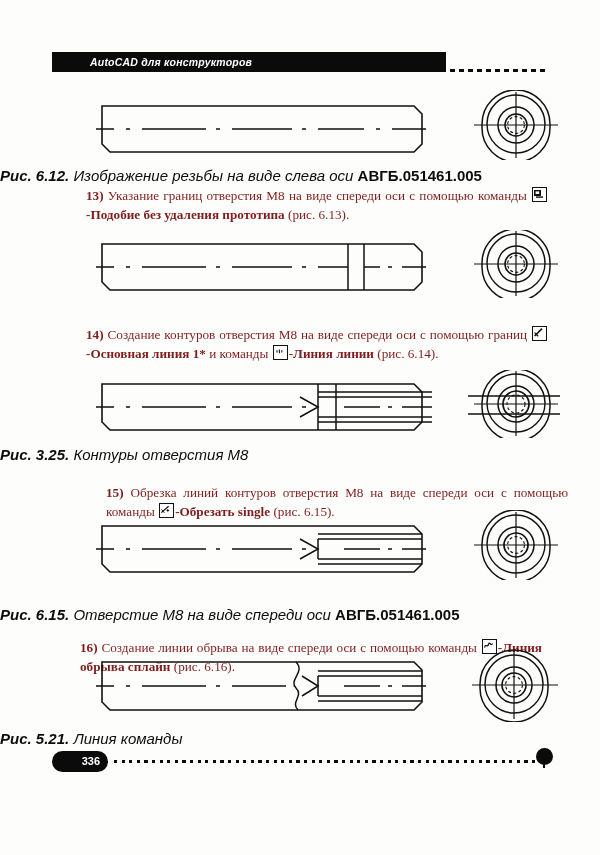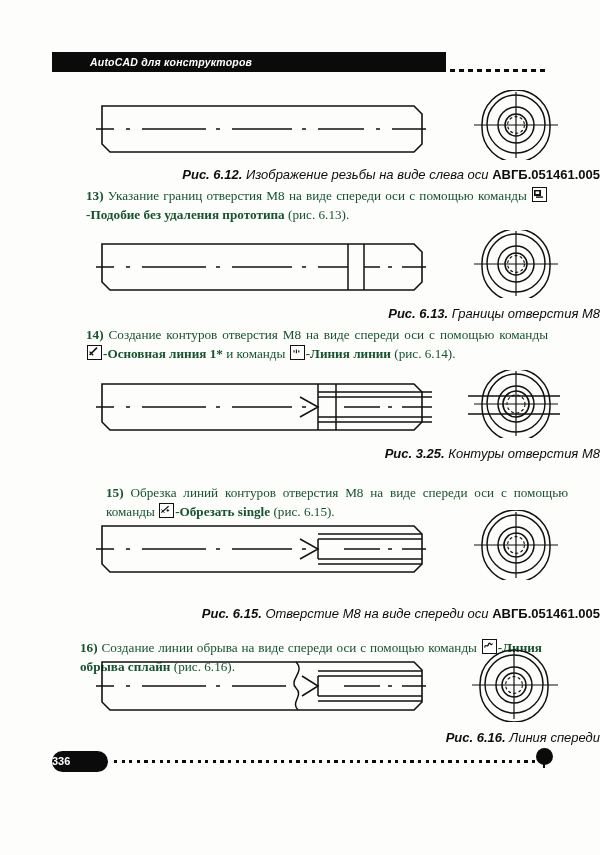--- a/index.html
+++ b/index.html
@@ -62,21 +62,21 @@
       rgba(0,0,0,0) 5px, rgba(0,0,0,0) 9px);
   }
 
   
   .para {
     position: absolute;
     font-family: "Liberation Serif", serif;
     font-size: 13.2px;
     line-height: 19px;
     text-align: justify;
-    color: #14532d;
+    color: #7f1d1d;
   }
   .para .num {
     font-weight: bold;
   }
   .para .bold {
     font-weight: bold;
   }
   .icon-box {
     display: inline-block;
     width: 13px;
@@ -87,23 +87,23 @@
     margin: 0 1px;
     background: #fff;
     overflow: hidden;
   }
   .icon-box svg { display: block; }
 
   
   .caption {
     position: absolute;
     width: 100%;
-    text-align: right;
+    text-align: left;
     font-family: "Liberation Sans", sans-serif;
-    font-size: 13px;
+    font-size: 15px;
     font-style: italic;
     color: #0d0d0d;
   }
   .caption .cap-strong { font-weight: bold; font-style: italic; }
   .caption .cap-code { font-weight: bold; font-style: normal; }
 
   
   .figure {
     position: absolute;
   }
@@ -126,21 +126,21 @@
     background: #0b0b0b;
     border-radius: 11px;
   }
   .page-num {
     position: absolute;
     left: 0;
     top: 3px;
     width: 48px;
     height: 21px;
     line-height: 21px;
-    text-align: left;
+    text-align: right;
     font-family: "Liberation Sans", sans-serif;
     font-weight: bold;
     font-size: 11px;
     color: #ffffff;
   }
   .footer-dots {
     position: absolute;
     left: 62px;
     top: 12px;
     width: 422px;
@@ -246,27 +246,23 @@
         <circle cx="46" cy="34" r="18"></circle>
         <circle cx="46" cy="34" r="11"></circle>
         <circle cx="46" cy="34" r="8.4" stroke-dasharray="3 2.4" stroke-width="1.1"></circle>
       </g>
       <g stroke="#111" stroke-width="1.2">
         <path d="M46,1 L46,66"></path>
         <path d="M4,34 L88,34"></path>
       </g>
     </svg>
   </div>
-  <div class="caption" style="top:306px;">
-    <span class="cap-strong">Рис. 6.13.</span>
-    <span>Границы отверстия М8</span>
-  </div>
 
   <div class="para" style="left:86px; top:325px; width:462px;">
-    <span class="num">14)</span><span> Создание контуров отверстия М8 на виде спереди оси с помощью команды </span><span class="icon-box"><svg width="11" height="11" viewBox="0 0 11 11">
+    <span class="num">14)</span><span> Создание контуров отверстия М8 на виде спереди оси с помощью границ </span><span class="icon-box"><svg width="11" height="11" viewBox="0 0 11 11">
           <path d="M1.6,9 L9,1.6" stroke="#111" stroke-width="1.6" fill="none"></path>
           <path d="M1.6,5.6 L5.2,9.2" stroke="#111" stroke-width="1.3" fill="none"></path>
         </svg></span><span class="bold">-Основная линия 1*</span><span> и команды </span><span class="icon-box"><svg width="11" height="11" viewBox="0 0 11 11">
           <path d="M3,4.2 L3,6.6 M5.4,3.6 L5.4,7.2 M7.8,4.2 L7.8,6.6" stroke="#111" stroke-width="1.1" fill="none"></path>
         </svg></span><span class="bold">-Линия линии</span><span> (рис. 6.14).</span>
   </div>
 
   <div class="figure" style="left:96px; top:372px;">
     <svg width="336" height="68" viewBox="0 0 336 68">
       <g fill="none" stroke="#111" stroke-width="1.6">
@@ -400,22 +396,22 @@
         <circle cx="46" cy="37" r="12" stroke-width="1.6"></circle>
         <circle cx="46" cy="37" r="8.4" stroke-dasharray="3 2.4" stroke-width="1.1"></circle>
       </g>
       <g stroke="#111" stroke-width="1.2">
         <path d="M46,3 L46,71"></path>
         <path d="M4,37 L90,37"></path>
       </g>
     </svg>
   </div>
   <div class="caption" style="top:730px;">
-    <span class="cap-strong">Рис. 6.16.</span>
-    <span>Линия спереди</span>
+    <span class="cap-strong">Рис. 5.21.</span>
+    <span>Линия команды</span>
   </div>
 
   <div class="footer">
     <div class="page-pill"></div>
     <div class="page-num">336</div>
     <div class="footer-dots"></div>
     <div class="footer-dot-stem"></div>
     <div class="footer-dot"></div>
   </div>
 

